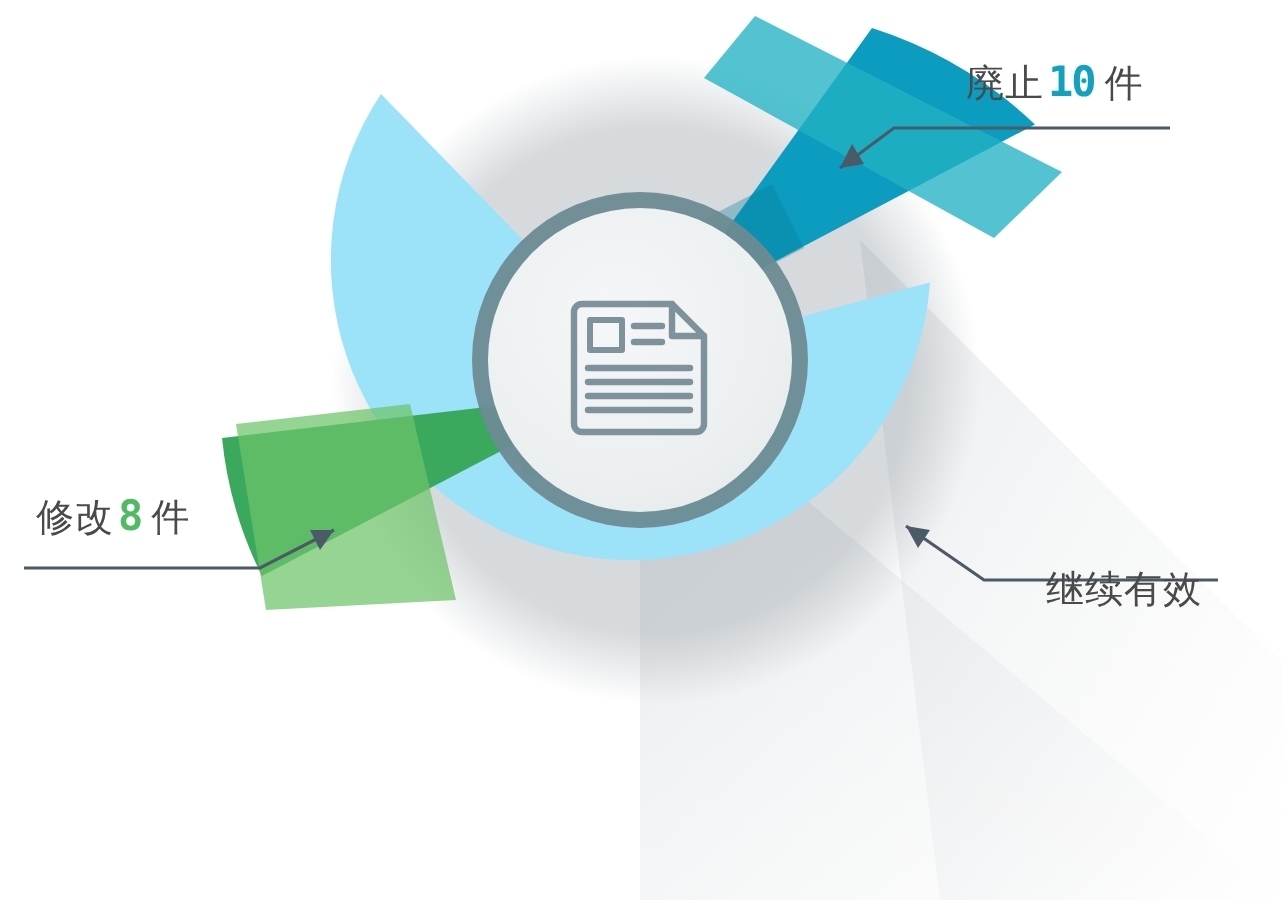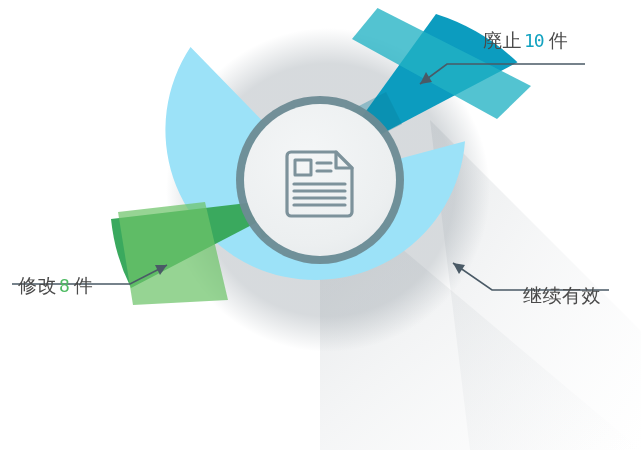--- a/index.html
+++ b/index.html
@@ -34,36 +34,36 @@
   .label {
     position: absolute;
     white-space: nowrap;
     color: #4a4a4a;
     font-size: 19px;
     line-height: 1;
     letter-spacing: 0.5px;
   }
   .label .num {
     font-family: "DejaVu Sans Mono", "Liberation Mono", monospace;
-    font-weight: normal;
-    font-size: 18px;
+    font-weight: bold;
+    font-size: 21px;
     letter-spacing: -1px;
     padding: 0 2px;
   }
   .label .unit {
     padding-left: 3px;
   }
   #label-abolished {
     left: 483px;
     top: 31px;
   }
   #label-abolished .num { color: #12a2c0; }
   #label-modified {
     left: 18px;
-    top: 276px;
+    top: 248px;
   }
   #label-modified .num { color: #4fbb63; }
   #label-valid {
     left: 523px;
     top: 261px;
     margin-top: 25px;
   }
 </style>
 </head>
 <body>

